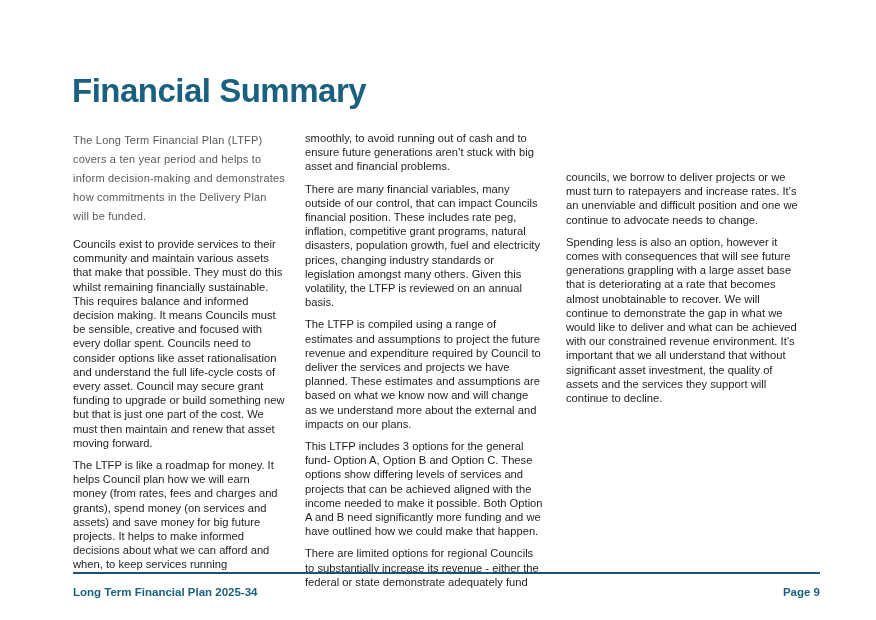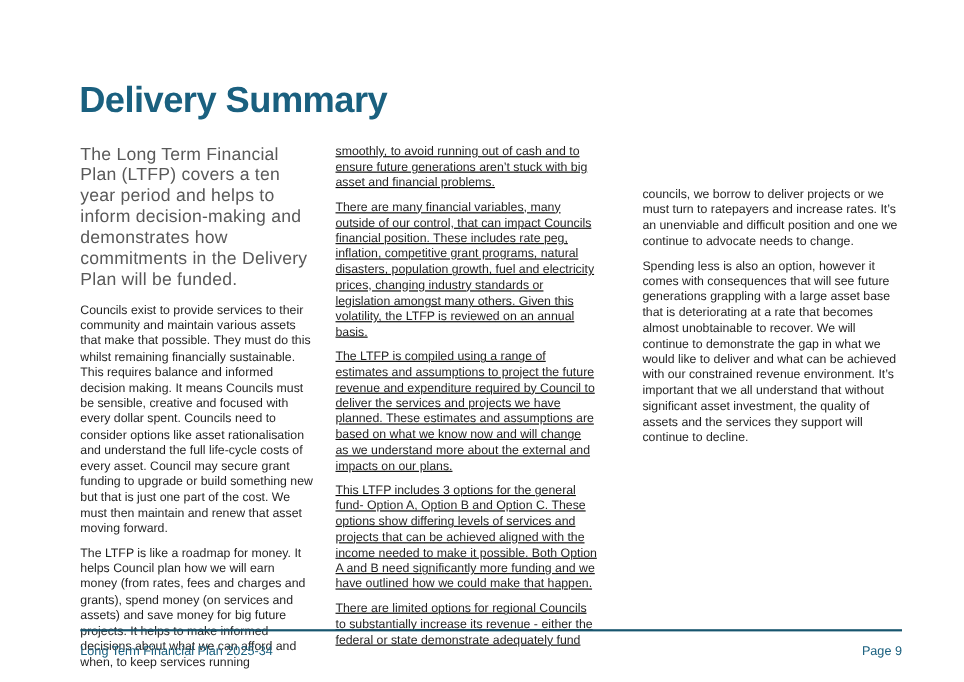--- a/index.html
+++ b/index.html
@@ -28,24 +28,24 @@
   }
   .columns {
     position: absolute;
     left: 73px;
     top: 131px;
     display: flex;
     align-items: flex-start;
   }
   .col { display: block; }
   .col1 { width: 212px; margin-right: 20px; }
-  .col2 { width: 238px; margin-right: 41px; text-decoration: underline; }
+  .col2 { width: 238px; margin-right: 23px; }
   .col3 { width: 238px; margin-top: 39px; }
   p.intro {
-    font-size: 16px;
+    font-size: 11px;
     line-height: 19px;
     letter-spacing: 0.2px;
     color: #595959;
     margin: 0 0 11px 0;
   }
   p.body {
     font-size: 11.2px;
     line-height: 14.2px;
     color: #1F1F1F;
     margin: 0 0 8px 0;
@@ -59,30 +59,30 @@
     background: #17556E;
   }
   .footer-row {
     position: absolute;
     left: 73px;
     right: 56px;
     top: 586px;
     display: flex;
     justify-content: space-between;
     font-size: 11.5px;
-    font-weight: 400;
+    font-weight: 700;
     color: #1A607F;
   }
 </style>
 </head>
 <body>
 
 <div class="page">
 
-  <h1 class="title">Delivery Summary</h1>
+  <h1 class="title">Financial Summary</h1>
 
   <div class="columns">
 
     <div class="col col1">
       <p class="intro">The Long Term Financial Plan (LTFP) covers a ten year period and helps to inform decision-making and demonstrates how commitments in the Delivery Plan will be funded.</p>
       <p class="body">Councils exist to provide services to their community and maintain various assets that make that possible. They must do this whilst remaining financially sustainable. This requires balance and informed decision making. It means Councils must be sensible, creative and focused with every dollar spent. Councils need to consider options like asset rationalisation and understand the full life-cycle costs of every asset. Council may secure grant funding to upgrade or build something new but that is just one part of the cost. We must then maintain and renew that asset moving forward.</p>
       <p class="body">The LTFP is like a roadmap for money. It helps Council plan how we will earn money (from rates, fees and charges and grants), spend money (on services and assets) and save money for big future projects. It helps to make informed decisions about what we can afford and when, to keep services running</p>
     </div>
 
     <div class="col col2">

